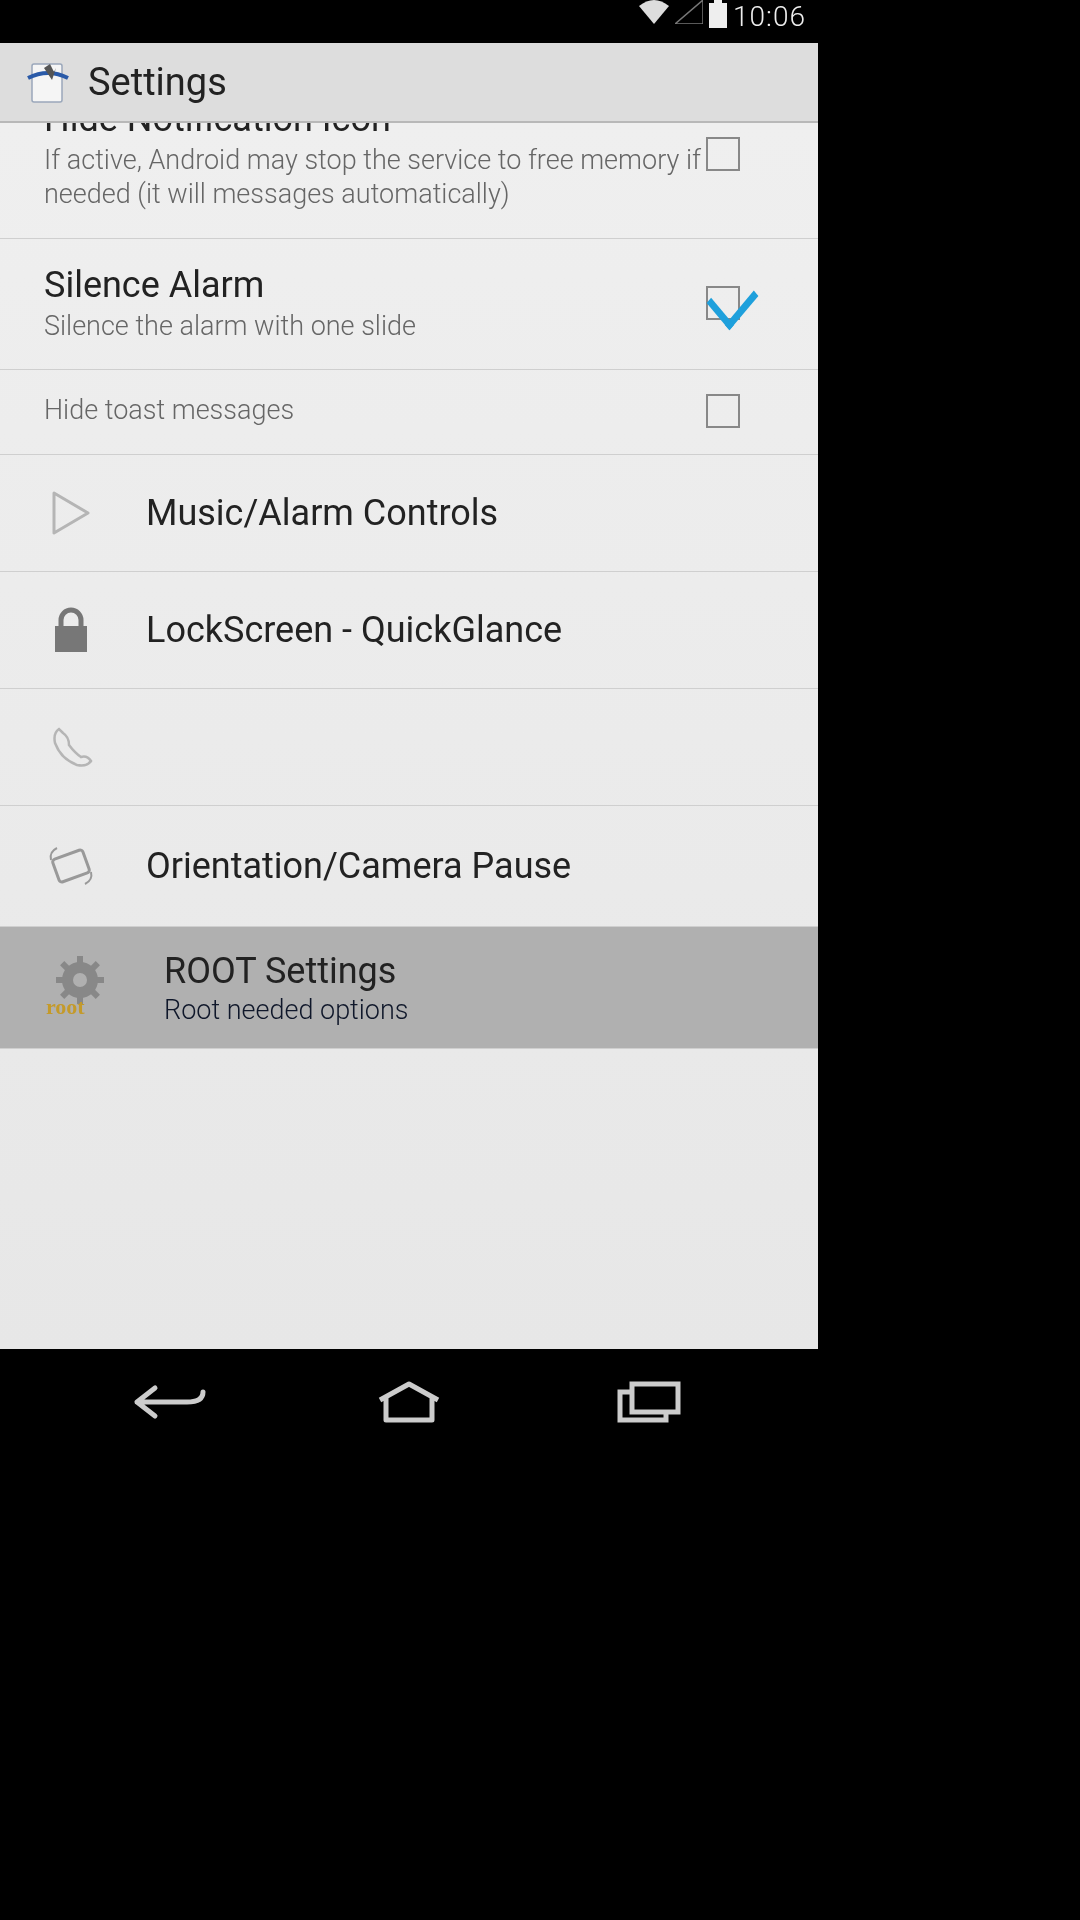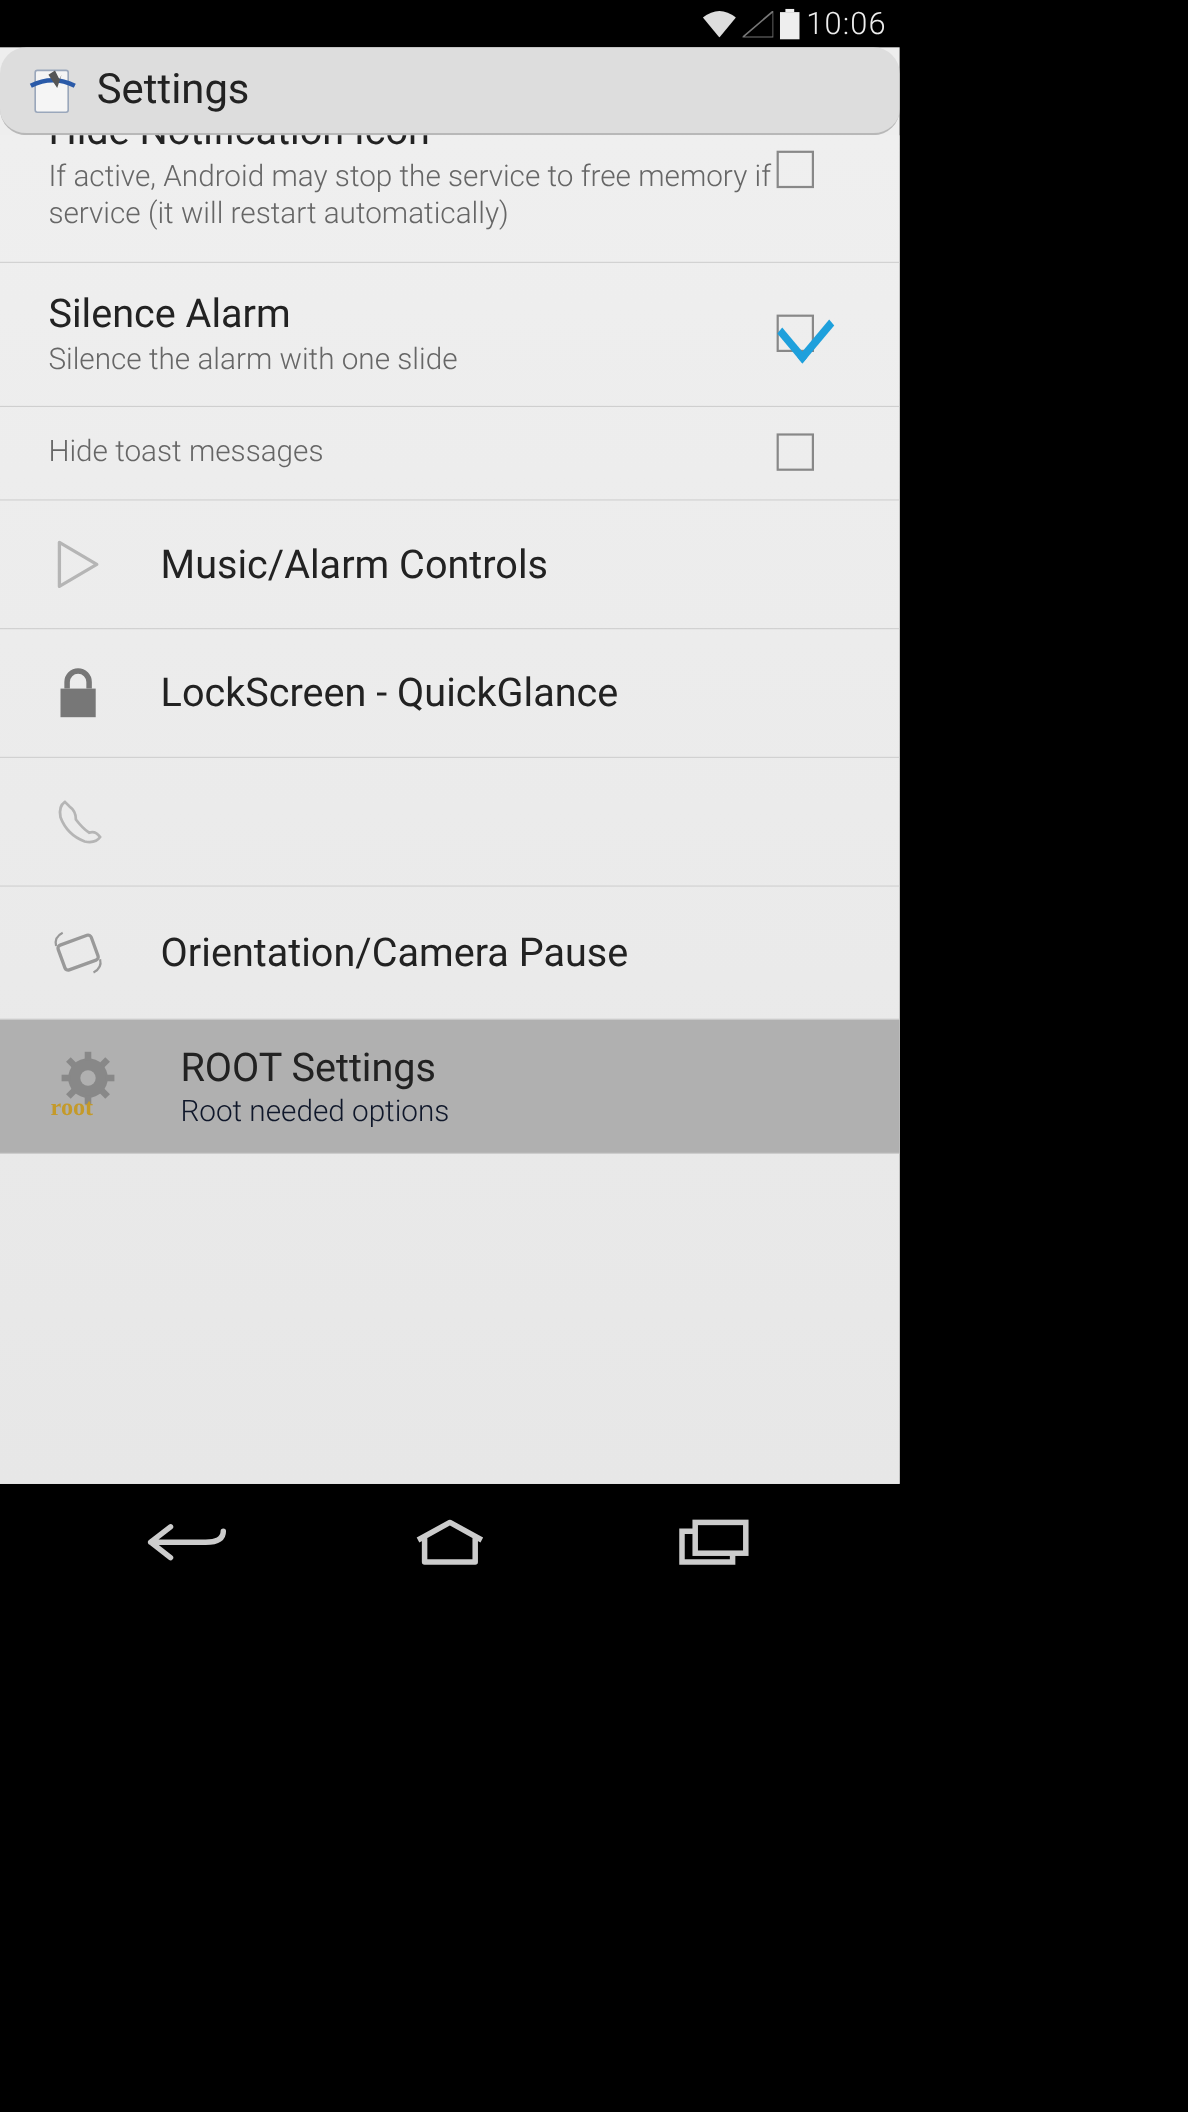--- a/index.html
+++ b/index.html
@@ -17,21 +17,20 @@
   .phone-frame {
     width: 100%;
     height: 100%;
     display: flex;
     flex-direction: column;
   }
   .status-bar {
     height: 43px;
     background: #000;
     display: flex;
-    align-items: center;
     justify-content: flex-end;
     padding-right: 12px;
     gap: 6px;
     color: #fff;
   }
   .status-bar .time {
     font-size: 28px;
     font-weight: 300;
     color: #eee;
     letter-spacing: 1px;
@@ -47,21 +46,20 @@
     overflow: hidden;
   }
   .action-bar {
     height: 80px;
     background: #dddddd;
     border-bottom: 2px solid #b8b8b8;
     display: flex;
     align-items: center;
     padding-left: 24px;
     gap: 16px;
-    border-radius: 24px;
   }
   .action-bar-title {
     font-size: 38px;
     color: #222;
     font-weight: 400;
   }
   .app-icon {
     width: 48px;
     height: 48px;
   }
@@ -197,21 +195,21 @@
       </span>
       <span class="action-bar-title">Settings</span>
     </div>
 
     <div class="settings-list">
       <div class="settings-scroll">
 
         <div class="pref-item">
           <div class="pref-text">
             <div class="pref-title">Hide Notification Icon</div>
-            <div class="pref-summary">If active, Android may stop the service to free memory if service (it will restart automatically)</div>
+            <div class="pref-summary">If active, Android may stop the service to free memory if needed (it will messages automatically)</div>
           </div>
           <div class="checkbox"></div>
         </div>
 
         <div class="pref-item">
           <div class="pref-text">
             <div class="pref-title">Silence Alarm</div>
             <div class="pref-summary">Silence the alarm with one slide</div>
           </div>
           <div class="checkbox checked"></div>

